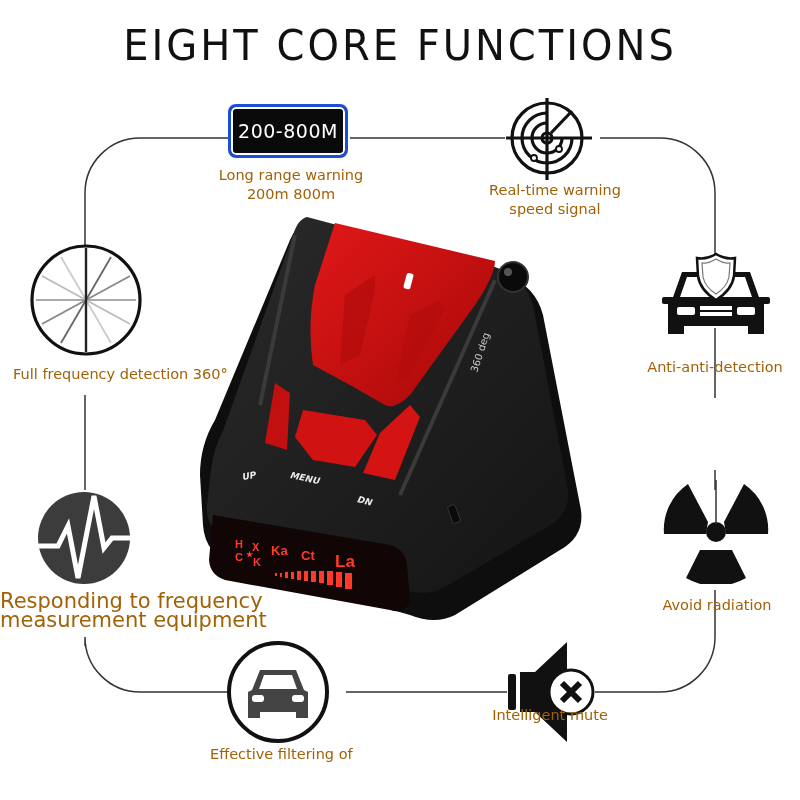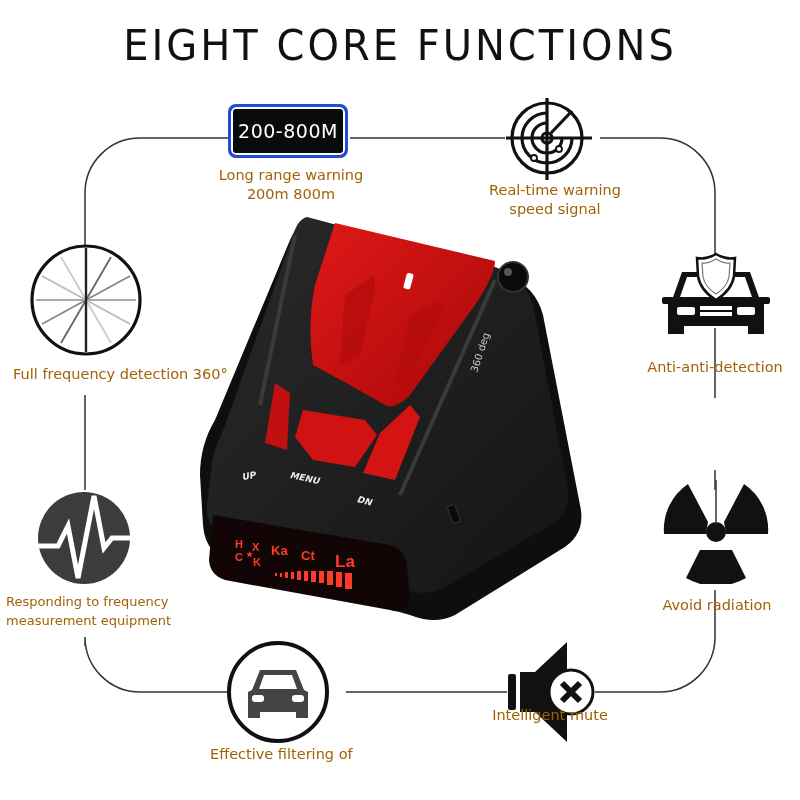--- a/index.html
+++ b/index.html
@@ -83,21 +83,21 @@
   <path d="M56 7 Q64 12 70 11 L69 25 Q67 35 56 42 Q45 35 43 25 L42 11 Q48 12 56 7 Z" fill="#fff" stroke="#777" stroke-width="1.2"></path>
 </svg>
 <div class="abs label" style="left:630px;top:358px;width:170px;">
   <div>Anti-anti-detection</div>
 </div>
 
 <svg class="abs" style="left:36px;top:490px" width="96" height="96" viewBox="0 0 96 96">
   <circle cx="48" cy="48" r="46" fill="#3c3c3c"></circle>
   <path d="M0 56 L22 56 L32 36 L42 88 L58 6 L68 58 L76 48 L96 48" fill="none" stroke="#fff" stroke-width="5" stroke-linejoin="miter"></path>
 </svg>
-<div class="abs label left" style="left:6px;top:592px;font-size:13px;">
+<div class="abs label left" style="left:0;top:592px;font-size:21px;">
   <div>Responding to frequency</div>
   <div>measurement equipment</div>
 </div>
 
 <svg class="abs" style="left:660px;top:480px" width="112" height="104" viewBox="0 0 112 104">
   <circle cx="56" cy="52" r="10" fill="#111"></circle>
   <path d="M46 44 L26 6 A55 55 0 0 0 2 56 L44 56 Z" fill="#111" transform="translate(2,-2)"></path>
   <path d="M66 44 L86 6 A55 55 0 0 1 110 56 L68 56 Z" fill="#111" transform="translate(-2,-2)"></path>
   <path d="M40 70 L72 70 L86 98 A60 60 0 0 1 26 98 Z" fill="#111"></path>
   <line x1="56" y1="0" x2="56" y2="44" stroke="#333" stroke-width="1.5"></line>

